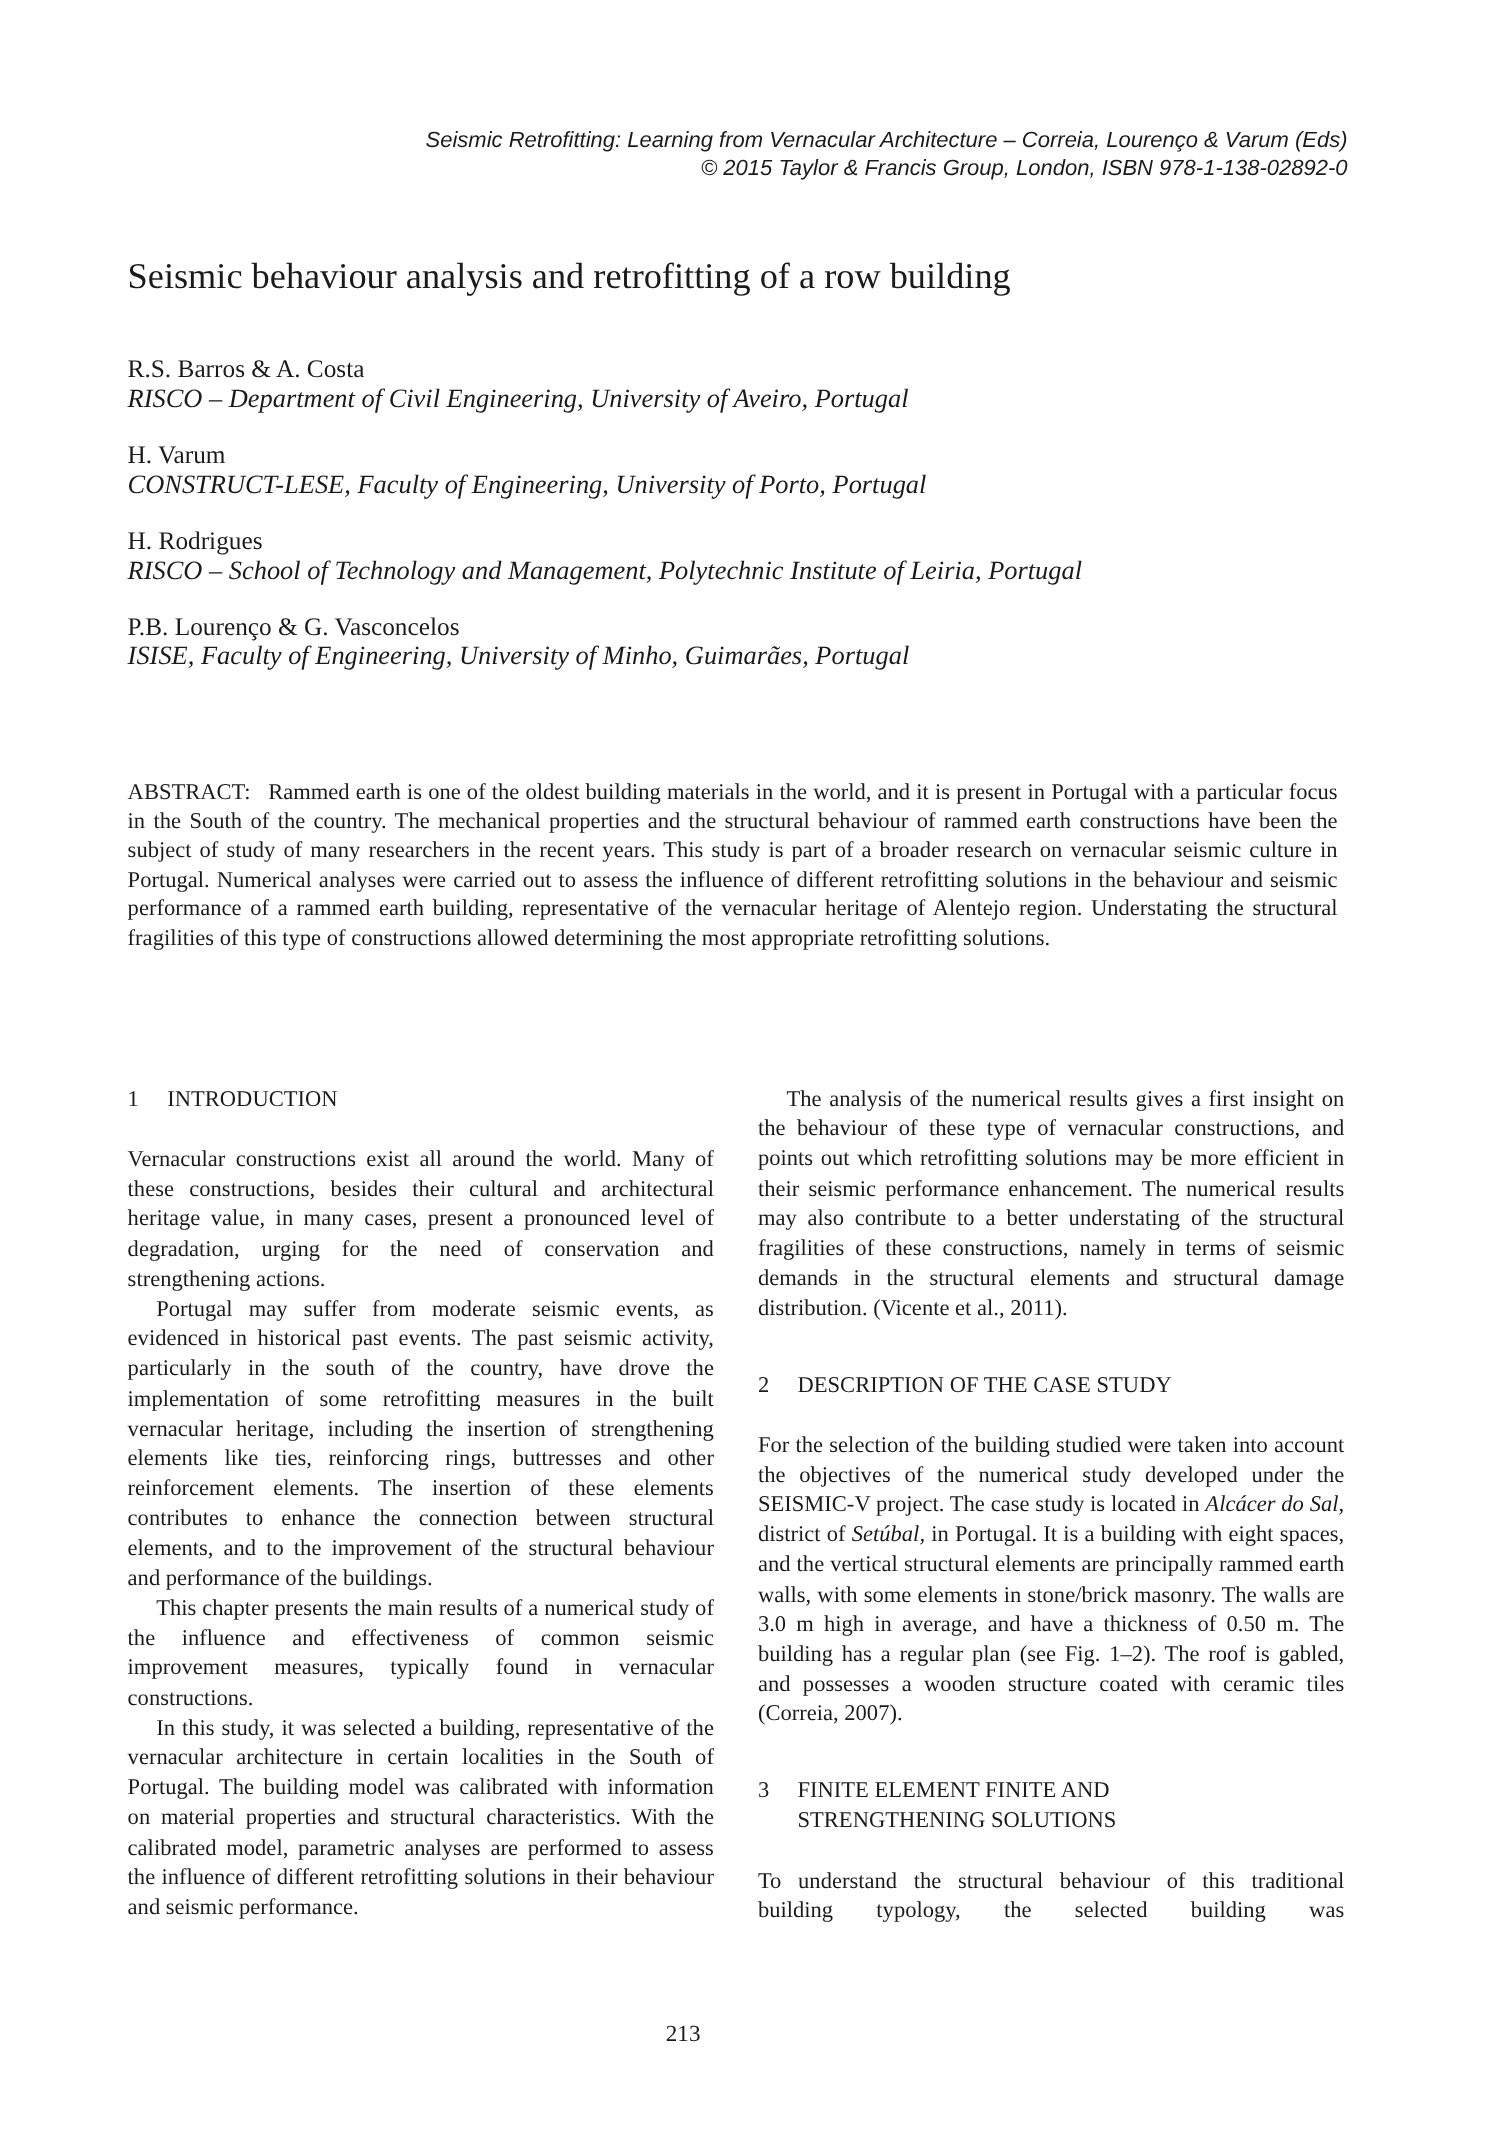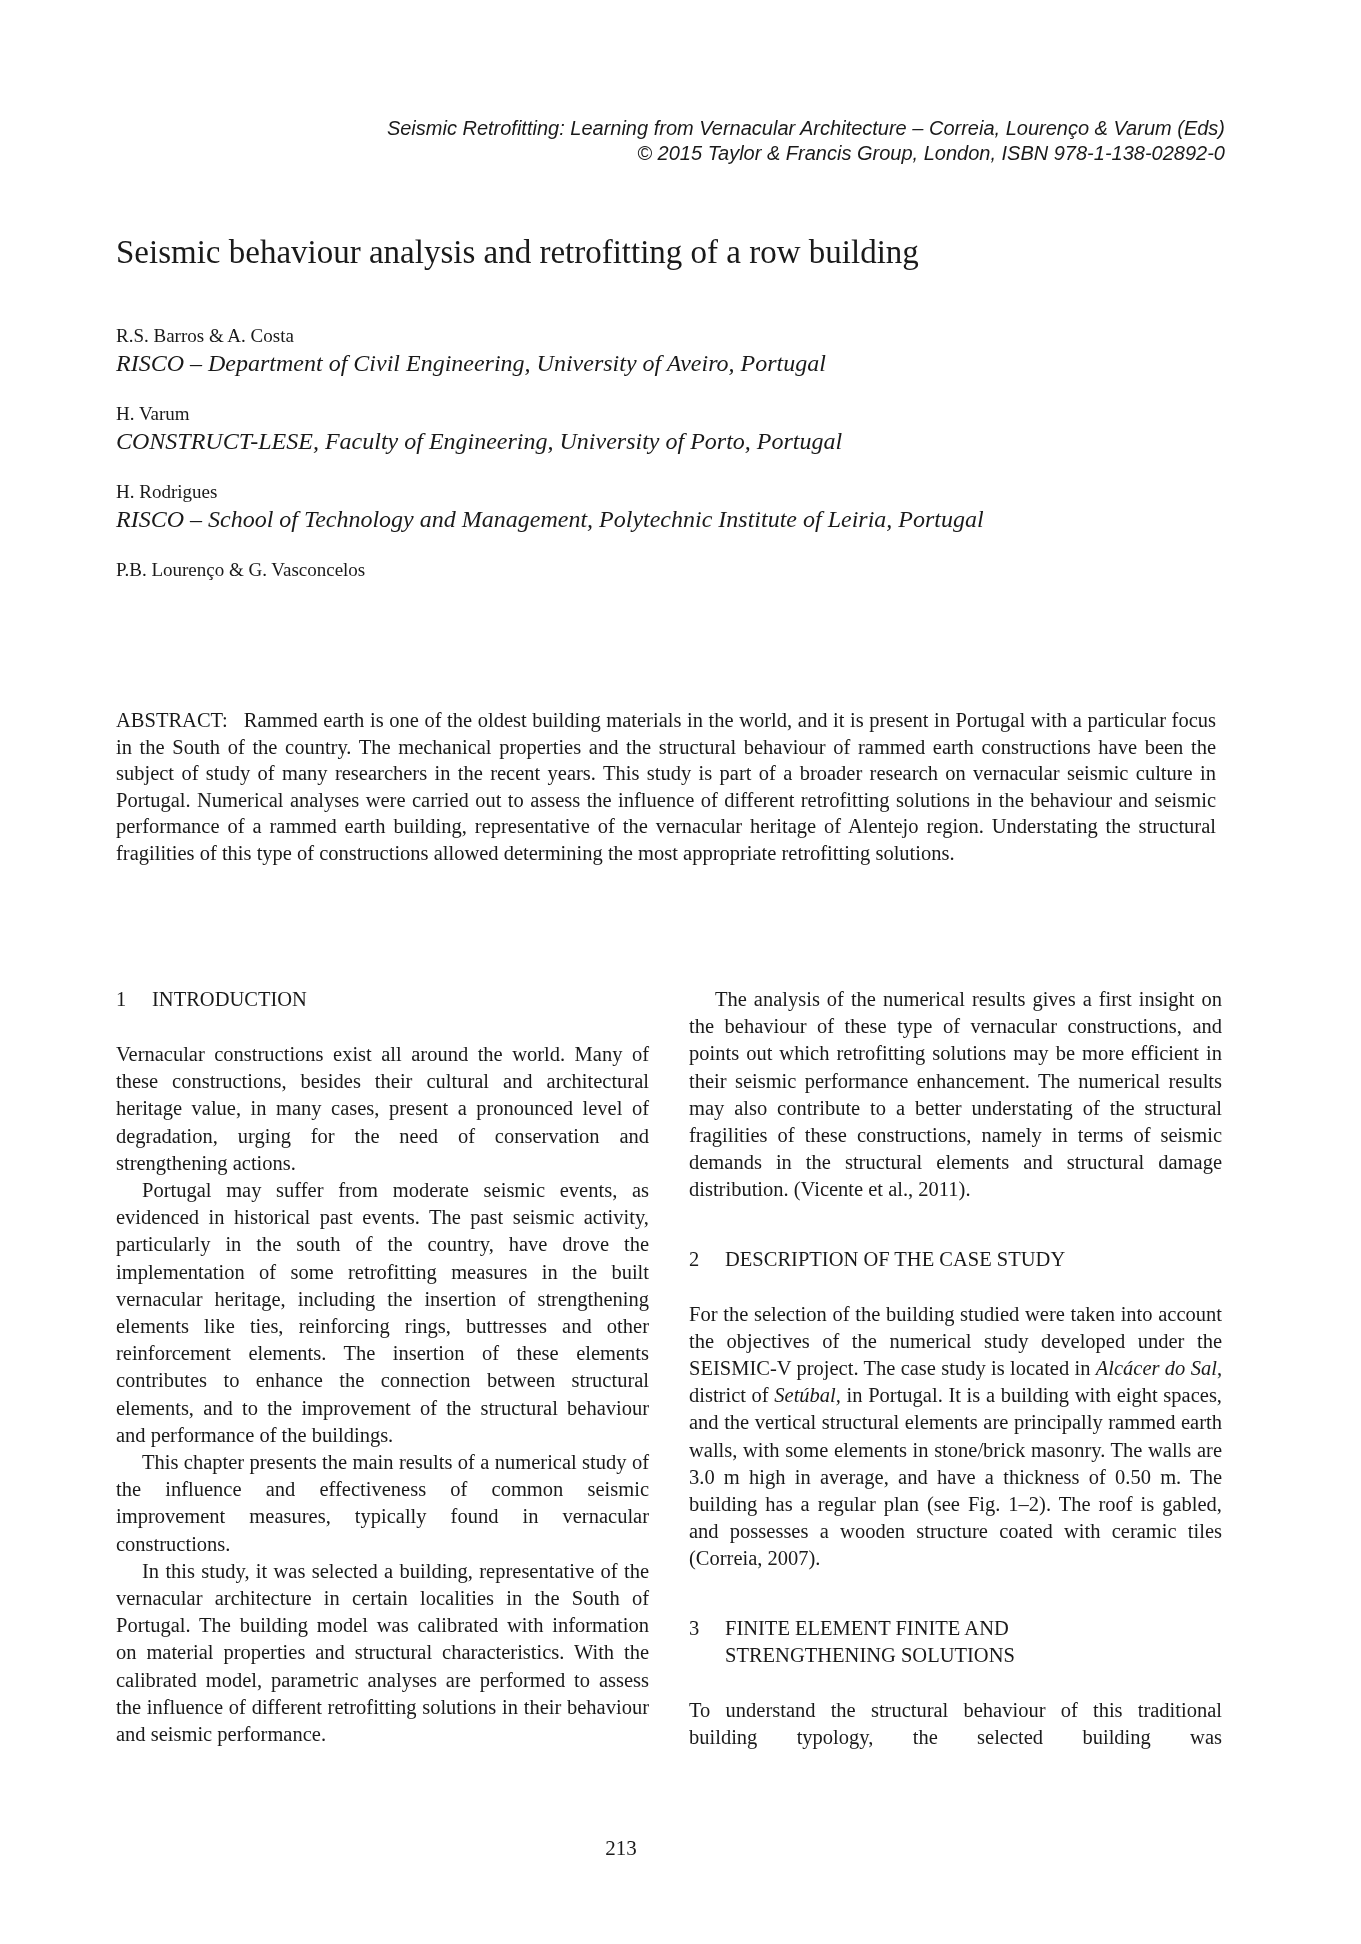--- a/index.html
+++ b/index.html
@@ -4,21 +4,21 @@
 <style>
   html, body { margin: 0; padding: 0; background: #ffffff; }
   body { width: 1361px; height: 1944px; position: relative; overflow: hidden; color: #1a1a1a; }
 
   #running-header { position: absolute; top: 116px; right: 136px; width: 1050px; text-align: right;
     font-family: "Liberation Sans", sans-serif; font-style: italic; font-size: 20px; line-height: 25px; }
 
   #title { position: absolute; top: 232px; left: 116px; font-family: "Liberation Serif", serif; font-size: 33px; line-height: 40px; margin: 0; font-weight: normal; }
 
   .author-block { position: absolute; left: 116px; font-family: "Liberation Serif", serif; }
-  .author-name { font-size: 19px; line-height: 28px; }
+  .author-name { font-size: 23px; line-height: 28px; }
   .author-affil { font-size: 24px; line-height: 26px; font-style: italic; }
 
   #abstract { position: absolute; top: 707px; left: 116px; width: 1100px; font-family: "Liberation Serif", serif; font-size: 20.5px; line-height: 26.5px; text-align: justify; margin: 0; }
   #abstract .label { margin-right: 16px; }
 
   .col { position: absolute; top: 986px; width: 533px; font-family: "Liberation Serif", serif; font-size: 20.5px; line-height: 27.2px; text-align: justify; hyphens: manual; }
   #col-left { left: 116px; }
   #col-right { left: 689px; }
   .col p { margin: 0; }
   .col p.indent { text-indent: 26px; }
@@ -47,20 +47,21 @@
 <div class="author-block" style="top:400px;">
   <div class="author-name">H. Varum</div>
   <div class="author-affil">CONSTRUCT-LESE, Faculty of Engineering, University of Porto, Portugal</div>
 </div>
 <div class="author-block" style="top:478px;">
   <div class="author-name">H. Rodrigues</div>
   <div class="author-affil">RISCO – School of Technology and Management, Polytechnic Institute of Leiria, Portugal</div>
 </div>
 <div class="author-block" style="top:556px;">
   <div class="author-name">P.B. Lourenço &amp; G. Vasconcelos</div>
+  <div class="author-affil">ISISE, Faculty of Engineering, University of Minho, Guimarães, Portugal</div>
 </div>
 
 <p id="abstract">
   <span class="label">ABSTRACT:</span><span>Rammed earth is one of the oldest building materials in the world, and it is present in Portugal with a particular focus in the South of the country. The mechanical properties and the structural behaviour of rammed earth constructions have been the subject of study of many researchers in the recent years. This study is part of a broader research on vernacular seismic culture in Portugal. Numerical analyses were carried out to assess the influence of different retrofitting solutions in the behaviour and seismic performance of a rammed earth building, representative of the vernacular heritage of Alentejo region. Understating the structural fragilities of this type of constructions allowed determining the most appropriate retrofitting solutions.</span>
 </p>
 
 <div id="col-left" class="col">
   <h2 class="sec-head">
     <span class="num">1</span>
     <span>INTRODUCTION</span>

